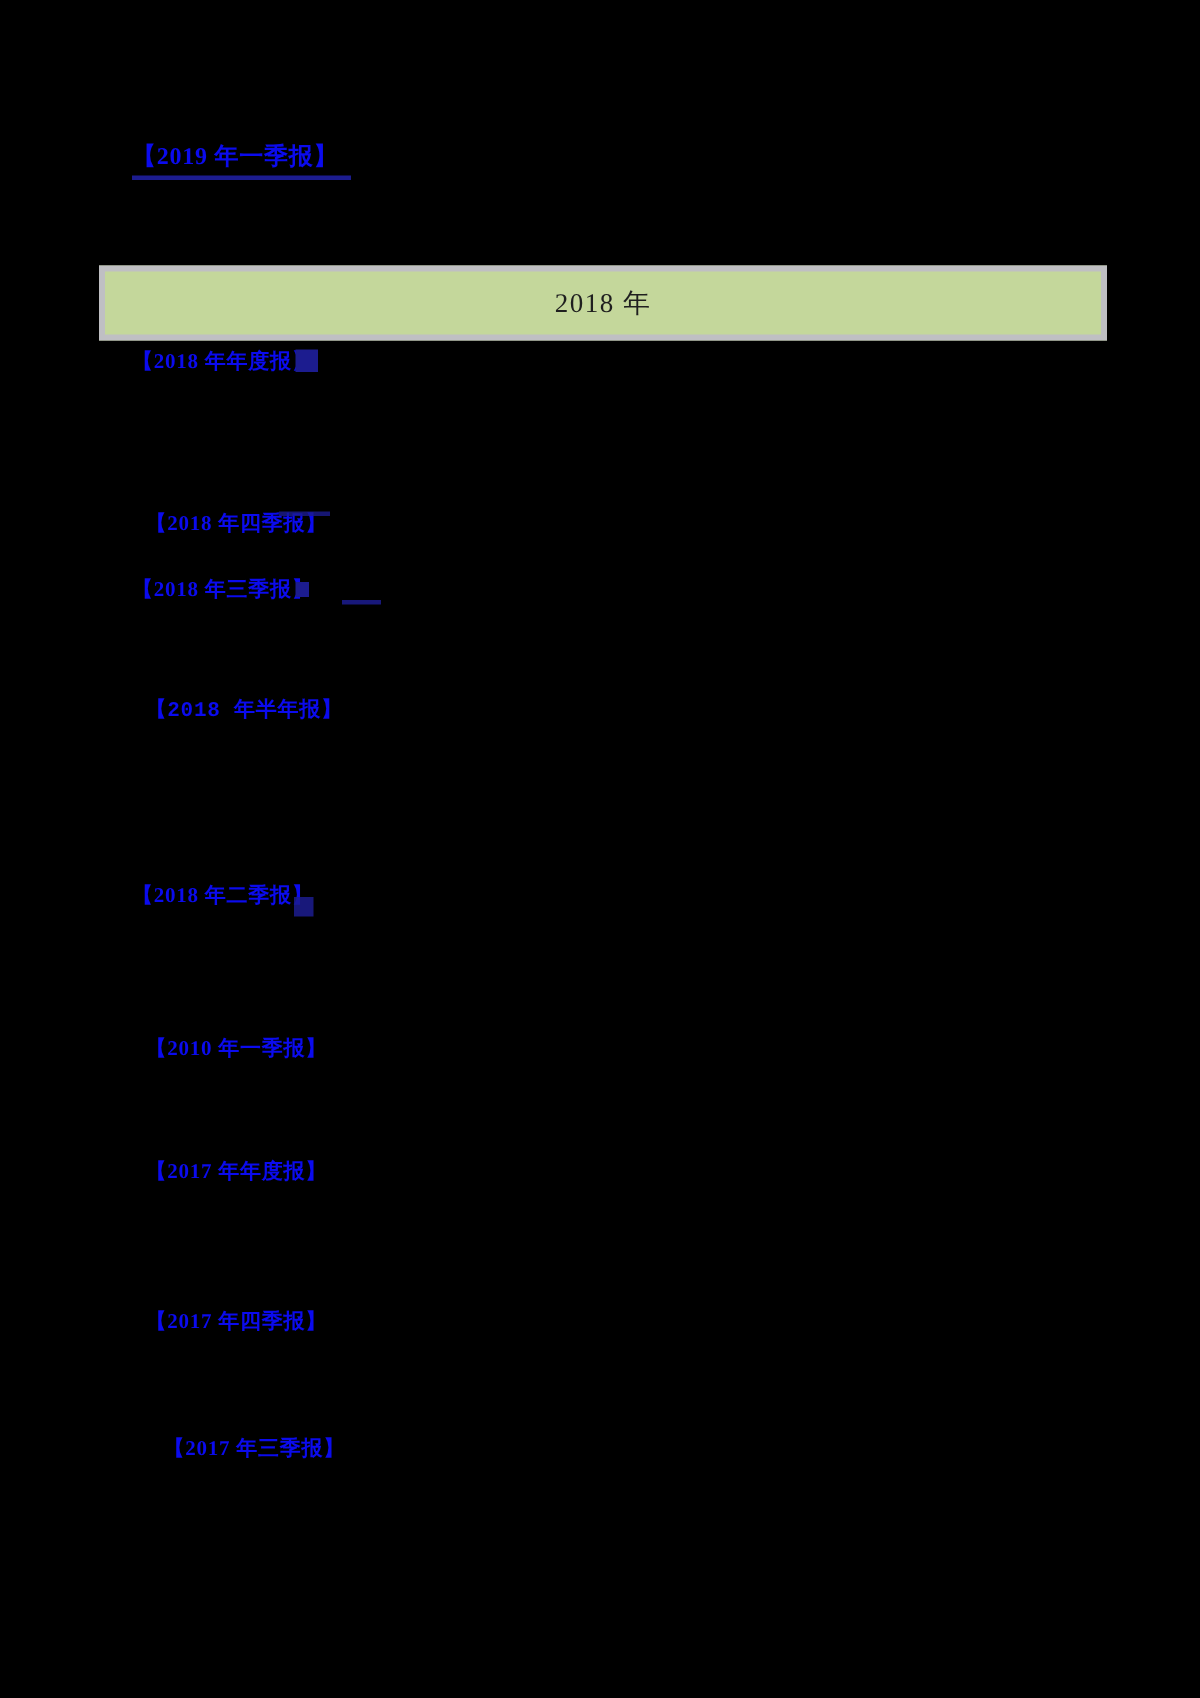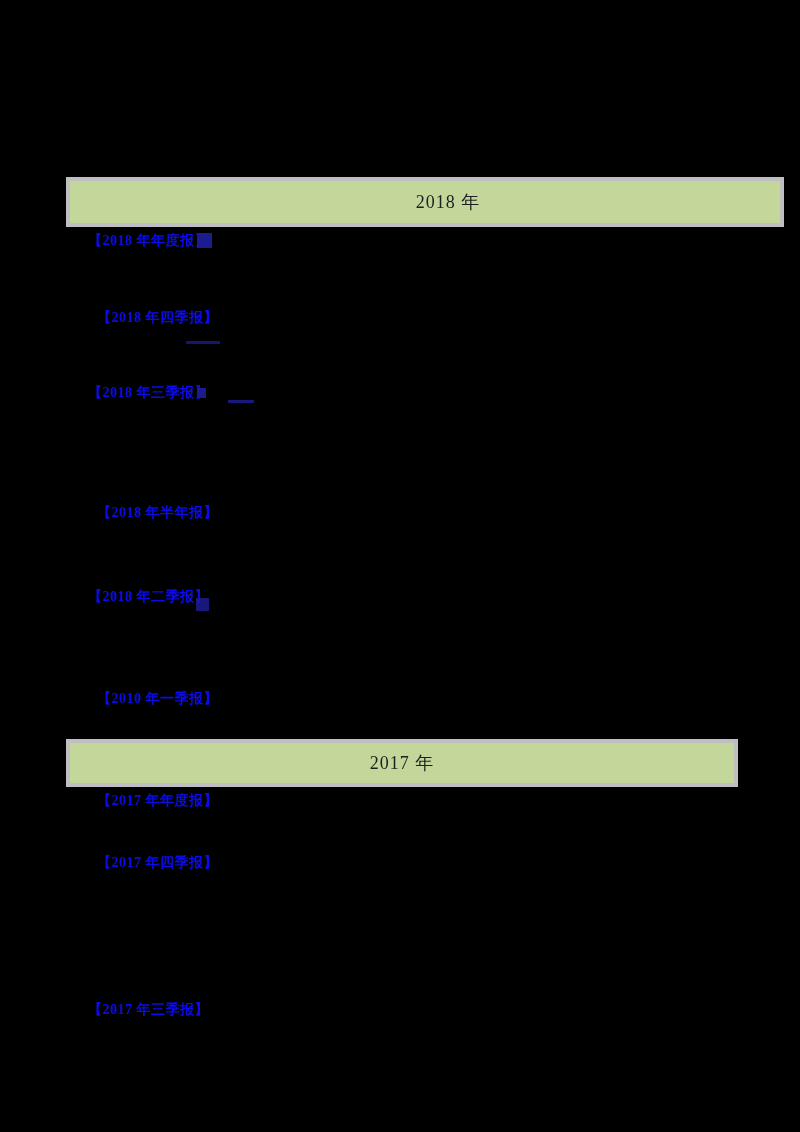--- a/index.html
+++ b/index.html
@@ -26,55 +26,58 @@
   .top-link{
     font-size:16px;font-weight:bold;color:var(--link-blue);
     text-decoration:none;letter-spacing:0.5px;white-space:nowrap;
   }
   .year-bar{
     position:absolute;left:66px;width:664px;height:42px;
     background:var(--bar-green);
     border:4px solid var(--bar-border);
     display:flex;align-items:center;justify-content:center;
   }
-  .year-bar.bar-2018{top:177px;padding-left:46px;}
+  .year-bar.bar-2018{top:177px;}
   .year-bar.bar-2017{top:739px;height:40px;}
   .year-label{
     font-size:18px;color:var(--bar-text);
     font-family:"Liberation Serif","DejaVu Serif",serif;
     letter-spacing:1px;
   }
   .report-link{
     position:absolute;
     font-size:14px;font-weight:bold;color:var(--link-blue);
     text-decoration:none;white-space:nowrap;letter-spacing:0.5px;
   }
   .indent-a{left:88px;}
   .indent-b{left:97px;}
   .rl-1{top:232px;}
-  .rl-2{top:309px;text-align:right;}
+  .rl-2{top:340px;text-align:right;}
   .rl-3{top:384px;}
-  .rl-4{top:504px;}
+  .rl-4{top:464px;font-family:Liberation Mono, monospace;}
   .rl-5{top:588px;}
   .rl-6{top:690px;}
-  .rl-7{top:792px;}
-  .rl-8{top:854px;}
-  .rl-9{top:1001px;}
+  .rl-7{top:772px;}
+  .rl-8{top:872px;}
+  .rl-9{top:957px;margin-left:21px;}
   .artifact{position:absolute;background:var(--navy);}
   .art-1{left:197px;top:233px;width:15px;height:15px;}
   .art-2{left:186px;top:341px;width:34px;height:3px;opacity:.8;}
   .art-3{left:197px;top:388px;width:9px;height:10px;}
   .art-3b{left:228px;top:400px;width:26px;height:3px;opacity:.85;}
   .art-4{left:196px;top:598px;width:13px;height:13px;opacity:.85;}
 </style>
 </head>
 <body>
 
 <div class="page">
 
+  <span class="top-link-wrap">
+    <a class="top-link" href="#">【2019 年一季报】</a>
+  </span>
 
   <div class="year-bar bar-2018">
     <span class="year-label">2018 年</span>
   </div>
 
   <a class="report-link indent-a rl-1" href="#">【2018 年年度报】</a>
   <span class="artifact art-1"></span>
 
   <a class="report-link indent-b rl-2" href="#">【2018 年四季报】</a>
   <span class="artifact art-2"></span>
@@ -83,23 +86,20 @@
   <span class="artifact art-3"></span>
   <span class="artifact art-3b"></span>
 
   <a class="report-link indent-b rl-4" href="#">【2018 年半年报】</a>
 
   <a class="report-link indent-a rl-5" href="#">【2018 年二季报】</a>
   <span class="artifact art-4"></span>
 
   <a class="report-link indent-b rl-6" href="#">【2010 年一季报】</a>
 
-  <div class="year-bar bar-2017">
-    <span class="year-label">2017 年</span>
-  </div>
 
   <a class="report-link indent-b rl-7" href="#">【2017 年年度报】</a>
 
   <a class="report-link indent-b rl-8" href="#">【2017 年四季报】</a>
 
   <a class="report-link indent-a rl-9" href="#">【2017 年三季报】</a>
 
 </div>
 
 </body></html>

